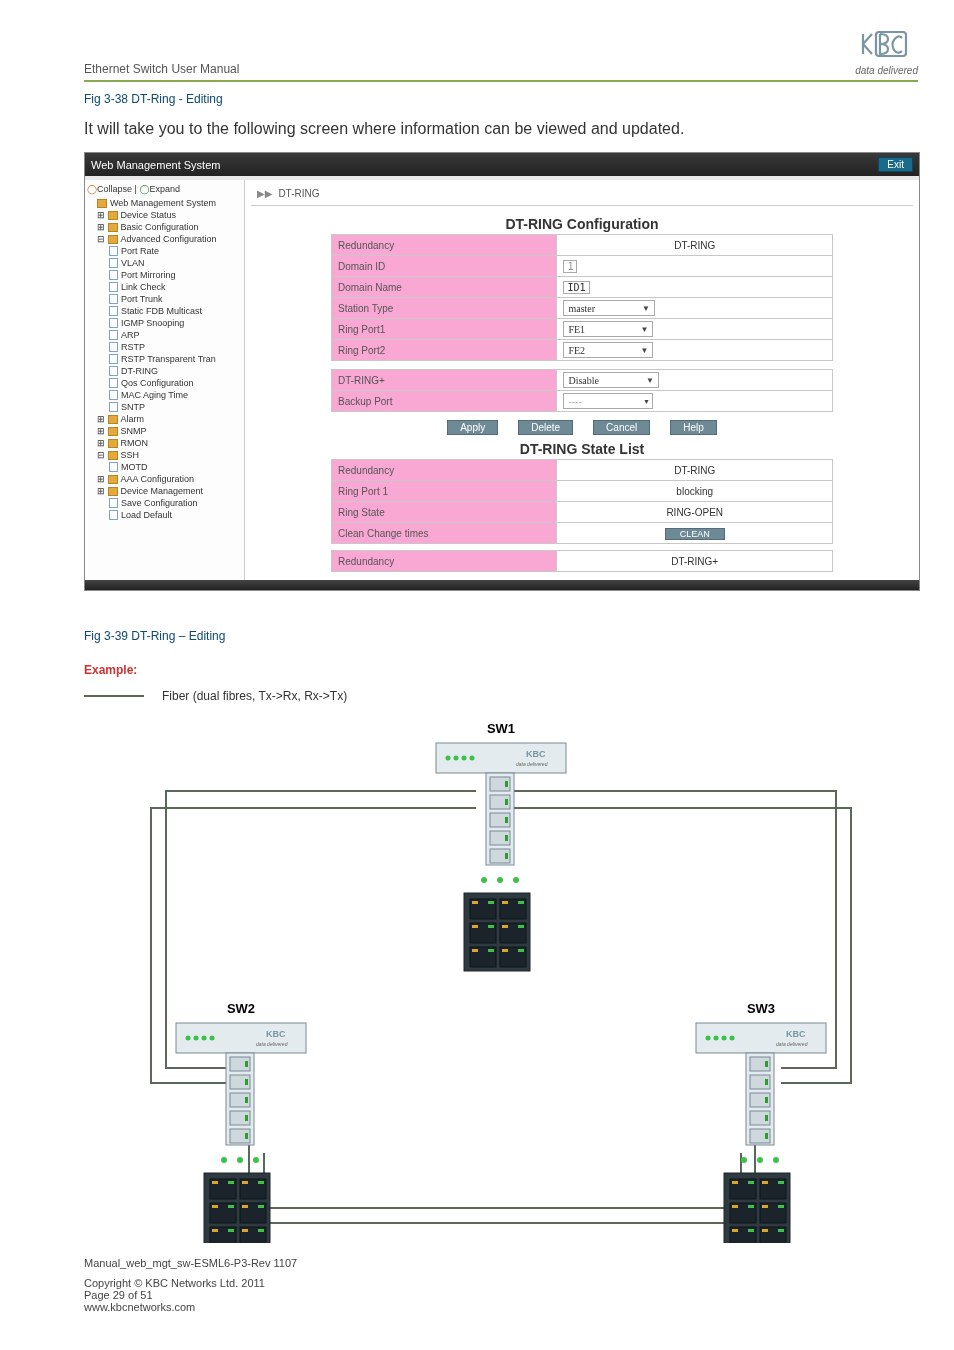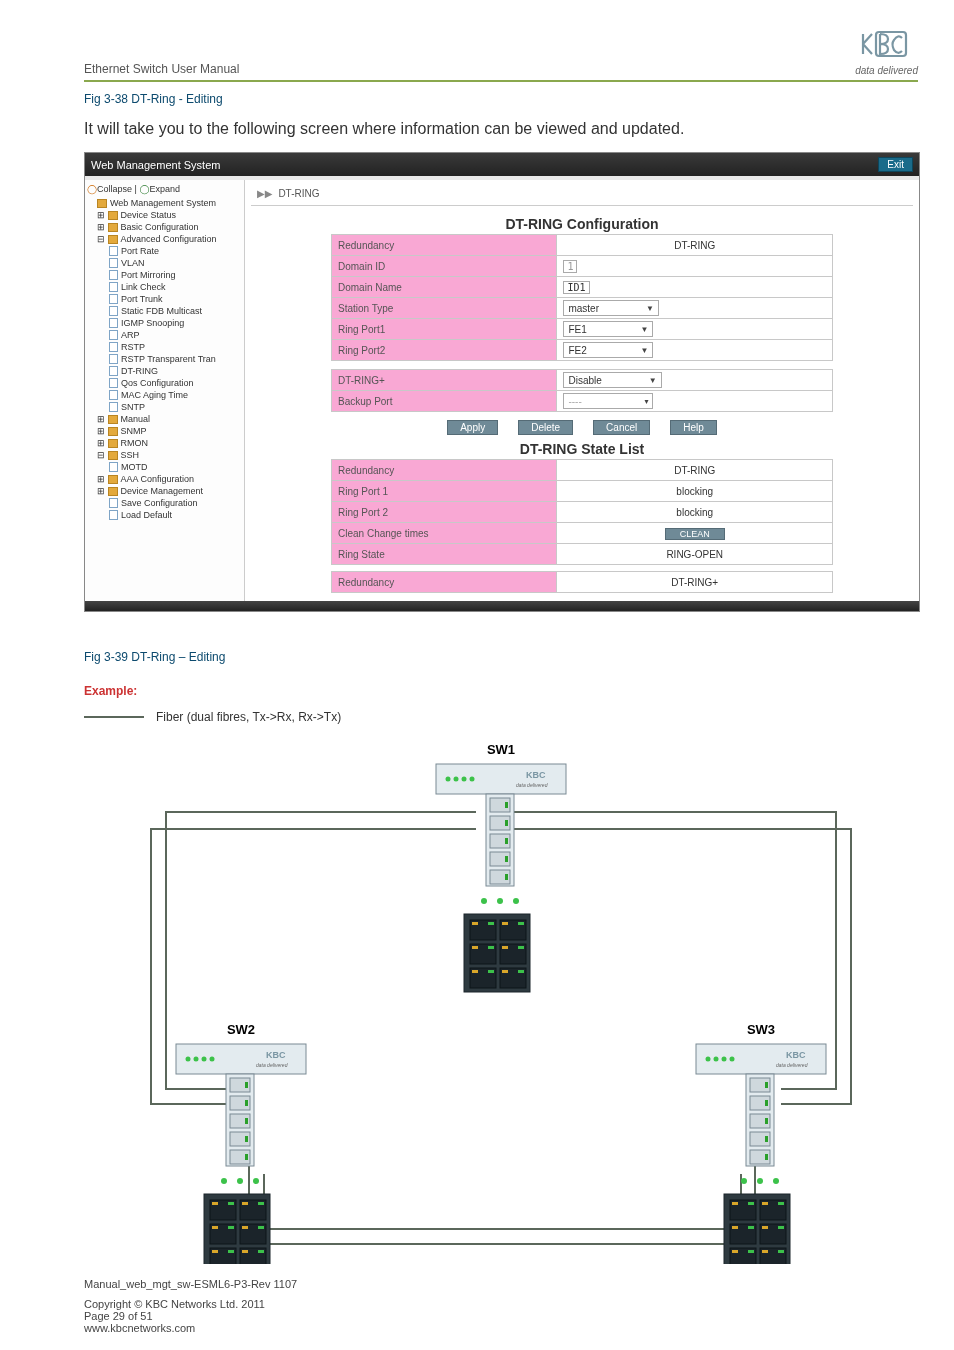--- a/index.html
+++ b/index.html
@@ -84,39 +84,39 @@
     background:#f0efed;
     height:16px;
   }
   .cfg-table td.label {
     background:#f9a8d4; color:#555; width:45%;
   }
   .cfg-table td.val { background:#fff; }
   .sel-box {
     display:inline-flex; align-items:center;
     border:1px solid #aaa; background:#fff; padding:0 4px; height:14px;
-    font-family: Liberation Sans, sans-serif; font-size:10px; min-width:80px;
+    font-family: Liberation Serif, serif; font-size:10px; min-width:80px;
     justify-content:space-between;
     gap:47px;
   }
   .sel-caret { font-size:8px; color:#444; }
   .cfg-input {
     border:1px solid #aaa; background:#fff; font-family:monospace; font-size:10px; padding:0 3px; height:14px; width:100px;
   }
   .btn-row { display:flex; gap:20px; justify-content:center; margin:8px 0 6px 0; }
   .ss-btn {
     background:#6f8a97; color:#fff; font-size:10px; padding:1px 12px; border:1px solid #556b76; cursor:pointer;
   }
   .state-table td.val-center { text-align:center; }
   .clean-btn {
     background:#6f8a97; color:#fff; font-size:9px; padding:0 14px; border:1px solid #556b76; cursor:pointer;
   }
   .ss-footer-bar { height:10px; background:linear-gradient(#444,#222); }
   .example-h { color:#cc3333; font-weight:bold; font-size:12px; margin: 20px 0 12px 0; }
-  .legend-row { display:flex; align-items:center; gap:12px; margin: 4px 0 10px 0; }
+  .legend-row { display:flex; align-items:center; gap:18px; margin: 4px 0 10px 0; }
   .legend-line { width:60px; height:0; border-top:2px solid #5b675b; }
   .diagram-wrap {
     width:100%;
     position: relative;
   }
   svg.diagram {
     display:block;
     margin: 0 auto;
     width: 760px;
     height: 530px;
@@ -227,21 +227,21 @@
           <li>
               <span class="page-icon"></span>
               <span>MAC Aging Time</span>
             </li>
           <li>
               <span class="page-icon"></span>
               <span>SNTP</span>
             </li>
         </ul>
         <ul>
-          <li>⊞ <span class="folder"></span><span>Manual</span></li>
+          <li>⊞ <span class="folder"></span><span>Alarm</span></li>
           <li>⊞ <span class="folder"></span><span>SNMP</span></li>
           <li>⊞ <span class="folder"></span><span>RMON</span></li>
           <li>⊟ <span class="folder"></span><span>SSH</span></li>
         </ul>
         <ul style="padding-left:22px;">
           <li>
               <span class="page-icon"></span>
               <span>MOTD</span>
             </li>
         </ul>
@@ -339,30 +339,26 @@
             <tbody>
                 <tr>
               <td class="label">Redundancy</td>
               <td class="val val-center">DT-RING</td>
             </tr>
             <tr>
               <td class="label">Ring Port 1</td>
               <td class="val val-center">blocking</td>
             </tr>
             <tr>
-              <td class="label">Ring Port 2</td>
-              <td class="val val-center">blocking</td>
+              <td class="label">Ring State</td>
+              <td class="val val-center">RING-OPEN</td>
             </tr>
             <tr>
               <td class="label">Clean Change times</td>
               <td class="val val-center"><span class="clean-btn">CLEAN</span></td>
-            </tr>
-            <tr>
-              <td class="label">Ring State</td>
-              <td class="val val-center">RING-OPEN</td>
             </tr>
           </tbody>
             </table>
           <div style="height:6px;"></div>
           <table class="cfg-table">
             <tbody>
                 <tr>
               <td class="label">Redundancy</td>
               <td class="val val-center" style="text-align:center;">DT-RING+</td>
             </tr>

